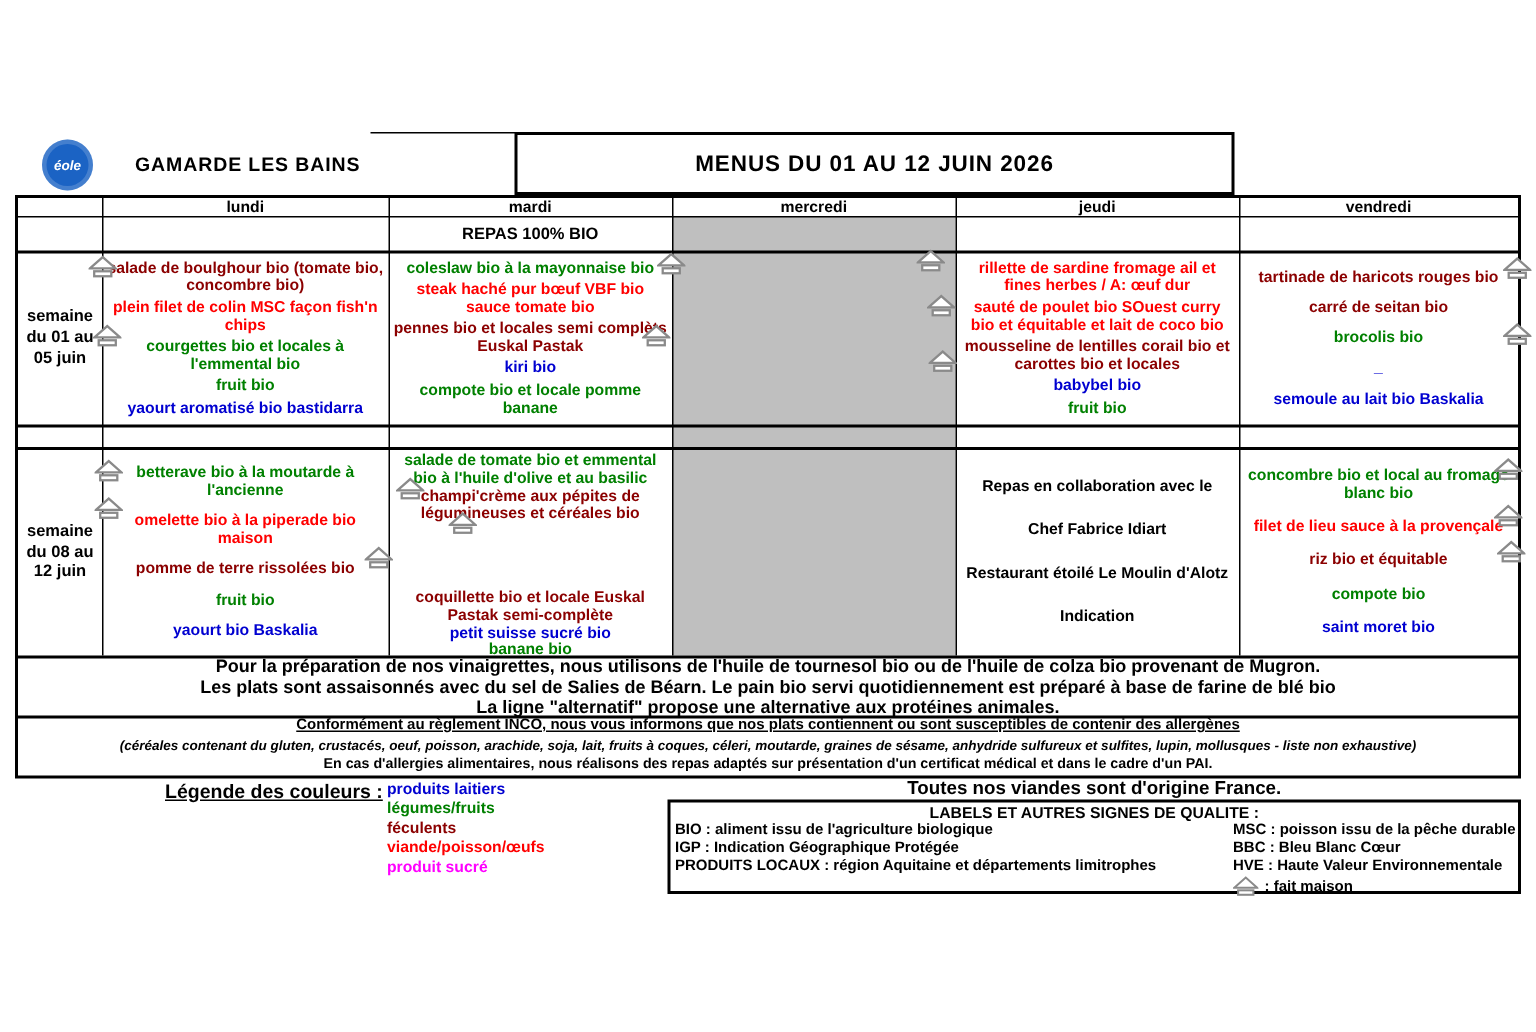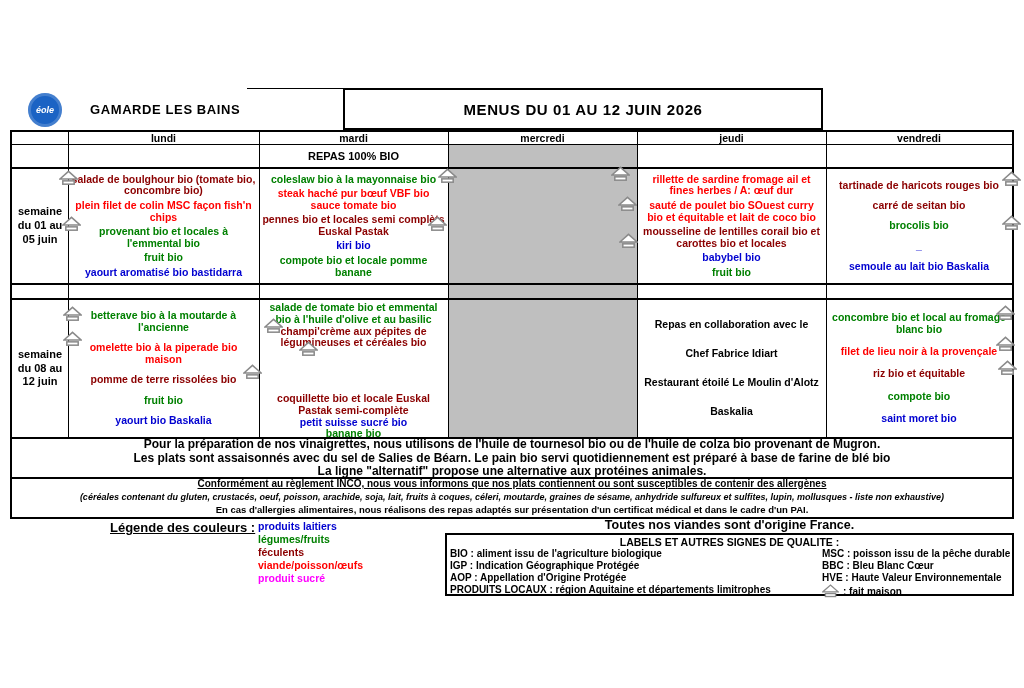--- a/index.html
+++ b/index.html
@@ -88,21 +88,21 @@
 
     <div class="cell weeklabel" style="left:0; top:37px; width:56px; height:114px;">
       <div>semaine</div>
       <div>du 01 au</div>
       <div>05 juin</div>
     </div>
 
     <div class="cell menu" style="left:56px; top:37px; width:191px; height:114px;">
       <div class="item" style="color: rgb(139, 0, 0);">salade de boulghour bio (tomate bio, concombre bio)</div>
       <div class="item" style="color: rgb(255, 0, 0);">plein filet de colin MSC façon fish'n chips</div>
-      <div class="item" style="color: rgb(0, 128, 0);">provenant bio et locales à l'emmental bio</div>
+      <div class="item" style="color: rgb(0, 128, 0);">courgettes bio et locales à l'emmental bio</div>
       <div class="item" style="color: rgb(0, 128, 0);">fruit bio</div>
       <div class="item" style="color: rgb(0, 0, 208);">yaourt aromatisé bio bastidarra</div>
     </div>
     <div class="cell menu" style="left:247px; top:37px; width:189px; height:114px;">
       <div class="item" style="color: rgb(0, 128, 0);">coleslaw bio à la mayonnaise bio</div>
       <div class="item" style="color: rgb(255, 0, 0);">steak haché pur bœuf VBF bio sauce tomate bio</div>
       <div class="item" style="color: rgb(139, 0, 0);">pennes bio et locales semi complèts Euskal Pastak</div>
       <div class="item" style="color: rgb(0, 0, 208);">kiri bio</div>
       <div class="item" style="color: rgb(0, 128, 0);">compote bio et locale pomme banane</div>
     </div>
@@ -138,25 +138,25 @@
       <div class="item" style="color: rgb(0, 128, 0);">salade de tomate bio et emmental bio à l'huile d'olive et au basilic</div>
       <div class="item" style="color: rgb(139, 0, 0);">champi'crème aux pépites de légumineuses et céréales bio</div>
       <div class="item" style="color: rgb(139, 0, 0); margin-top: 44px;">coquillette bio et locale Euskal Pastak semi-complète</div>
       <div class="item" style="color: rgb(0, 0, 208);">petit suisse sucré bio</div>
       <div class="item" style="color: rgb(0, 128, 0);">banane bio</div>
     </div>
     <div class="cell menu" style="left:625px; top:168px; width:189px; height:137px;">
       <div class="item" style="color: rgb(0, 0, 0);">Repas en collaboration avec le</div>
       <div class="item" style="color: rgb(0, 0, 0);">Chef Fabrice Idiart</div>
       <div class="item" style="color: rgb(0, 0, 0);">Restaurant étoilé Le Moulin d'Alotz</div>
-      <div class="item" style="color: rgb(0, 0, 0);">Baskalia</div>
+      <div class="item" style="color: rgb(0, 0, 0);">Indication</div>
     </div>
     <div class="cell menu" style="left:814px; top:168px; width:186px; height:137px;">
       <div class="item" style="color: rgb(0, 128, 0);">concombre bio et local au fromage blanc bio</div>
-      <div class="item" style="color: rgb(255, 0, 0);">filet de lieu noir à la provençale</div>
+      <div class="item" style="color: rgb(255, 0, 0);">filet de lieu sauce à la provençale</div>
       <div class="item" style="color: rgb(139, 0, 0);">riz bio et équitable</div>
       <div class="item" style="color: rgb(0, 128, 0);">compote bio</div>
       <div class="item" style="color: rgb(0, 0, 208);">saint moret bio</div>
     </div>
 
     <div class="cell notes" style="left:0; top:307px; width:1000px; height:38px;">
       <div class="n1">Pour la préparation de nos vinaigrettes, nous utilisons de l'huile de tournesol bio ou de l'huile de colza bio provenant de Mugron.</div>
       <div class="n1">Les plats sont assaisonnés avec du sel de Salies de Béarn. Le pain bio servi quotidiennement est préparé à base de farine de blé bio</div>
       <div class="n1">La ligne "alternatif" propose une alternative aux protéines animales.</div>
     </div>
@@ -281,21 +281,20 @@
     <div class="legend-item" style="color: rgb(255, 0, 255);">produit sucré</div>
   </div>
 
   <div class="meat">Toutes nos viandes sont d'origine France.</div>
   <div class="labelsbox">
     <div class="head">LABELS ET AUTRES SIGNES DE QUALITE :</div>
     <div class="lb-cols">
       <div class="lb-left">
         <div class="lb-entry">BIO : aliment issu de l'agriculture biologique</div>
         <div class="lb-entry">IGP : Indication Géographique Protégée</div>
-        <div class="lb-entry">AOP : Appellation d'Origine Protégée</div>
         <div class="lb-entry">PRODUITS LOCAUX : région Aquitaine et départements limitrophes</div>
       </div>
       <div class="lb-right">
         <div class="lb-entry">MSC : poisson issu de la pêche durable</div>
         <div class="lb-entry">BBC : Bleu Blanc Cœur</div>
         <div class="lb-entry">HVE : Haute Valeur Environnementale</div>
         <div class="lb-entry lb-fm">
           <span class="fm">
               <svg viewBox="0 0 20 16" width="17" height="14">
                 <polygon points="1,9 10,1 19,9" fill="#fff" stroke="#8a8a8a" stroke-width="1.6"></polygon>

